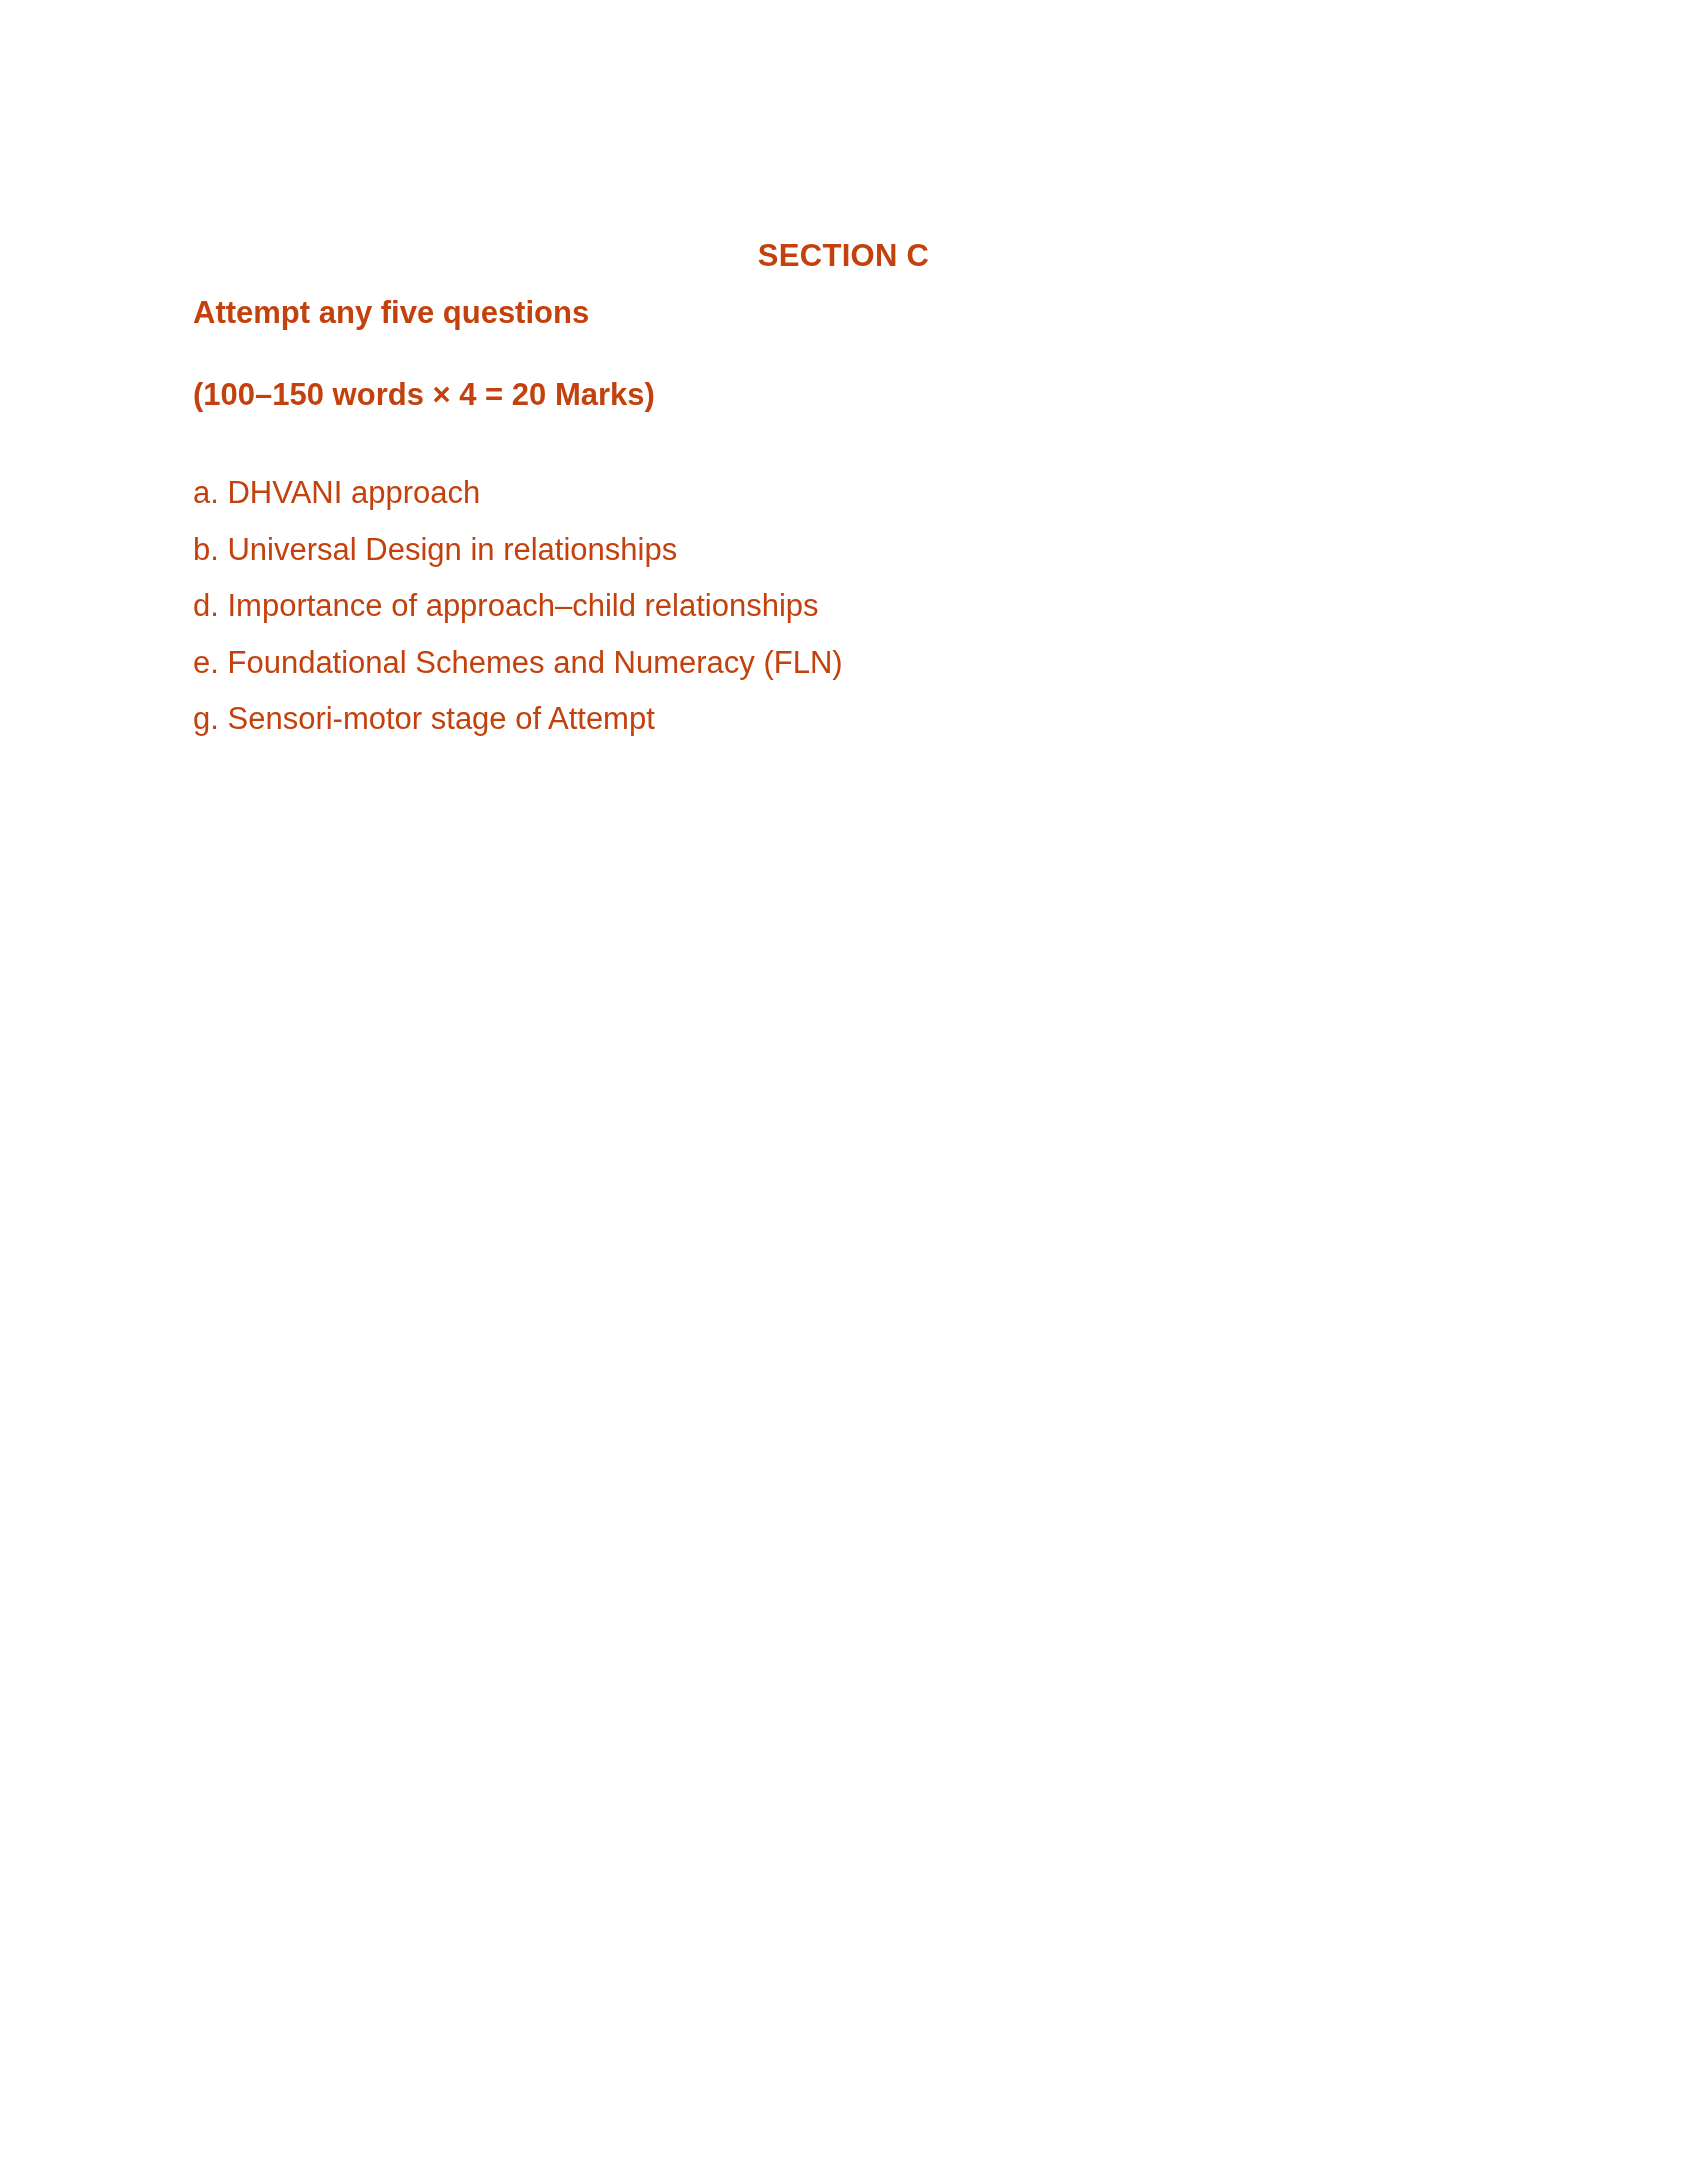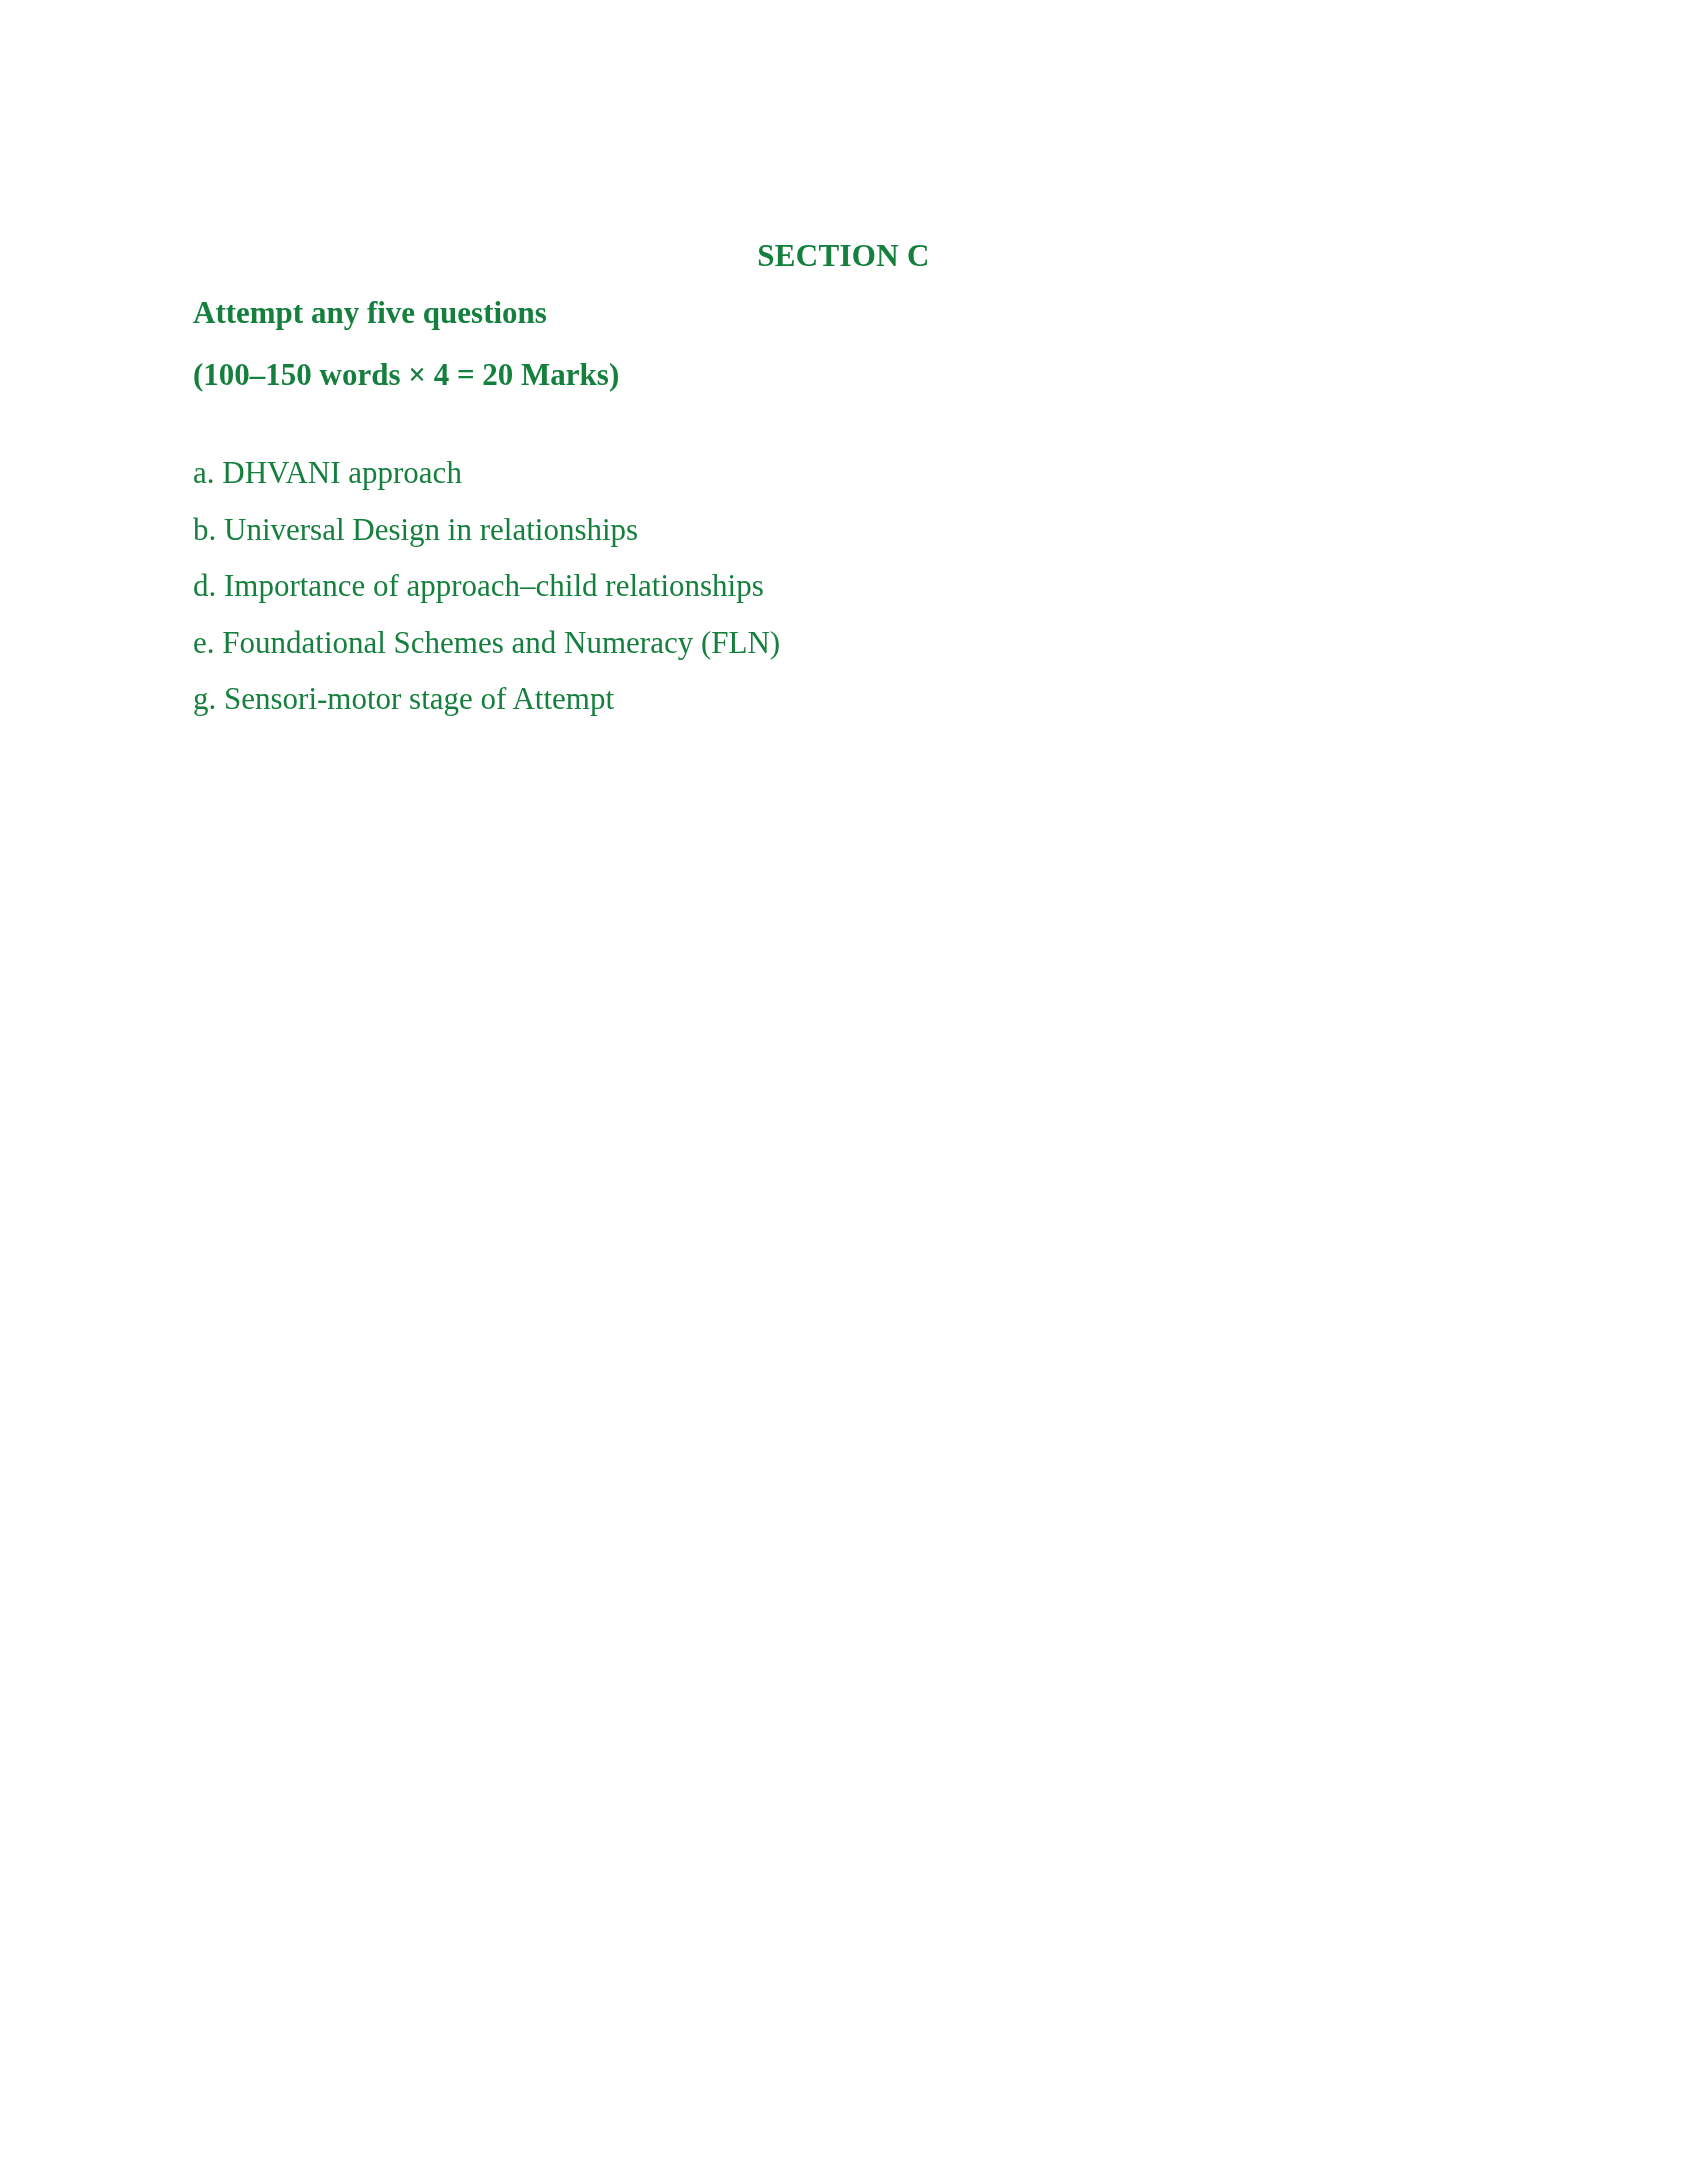--- a/index.html
+++ b/index.html
@@ -2,22 +2,22 @@
 <html style="font-size:10.6px"><head>
 <meta charset="utf-8">
 <style>
   * { margin: 0; padding: 0; box-sizing: border-box; }
   html, body { background: #ffffff; }
   .page {
     position: relative;
     width: 1687px;
     height: 1784px;
     background: #ffffff;
-    color: #15803d;
-    font-family: Liberation Serif, serif;
+    color: #c2410c;
+    font-family: Liberation Sans, sans-serif;
     font-size: 31px;
     overflow: hidden;
   }
   .content {
     padding-left: 193px;
     padding-right: 193px;
   }
   .section-title {
     margin-top: 238px;
     text-align: center;
@@ -25,21 +25,21 @@
     font-size: 31px;
     line-height: 36px;
     letter-spacing: 0.3px;
   }
   .instruction {
     margin-top: 21px;
     font-weight: bold;
     line-height: 36px;
   }
   .marks-line {
-    margin-top: 26px;
+    margin-top: 46px;
     font-weight: bold;
     line-height: 36px;
   }
   .question-list {
     margin-top: 62px;
   }
   .question {
     line-height: 36px;
     margin-top: 20.5px;
     font-weight: normal;

